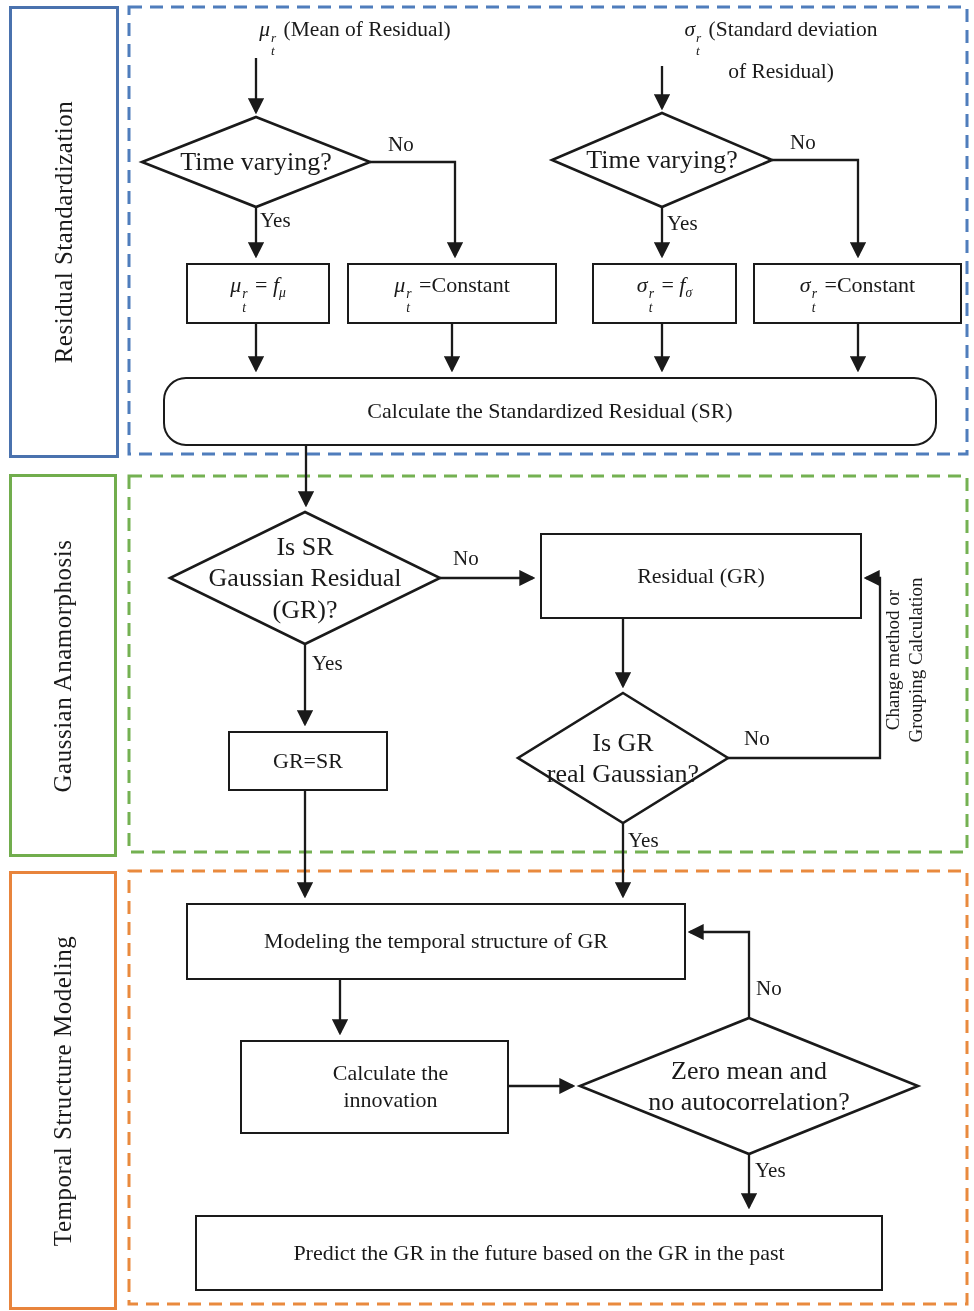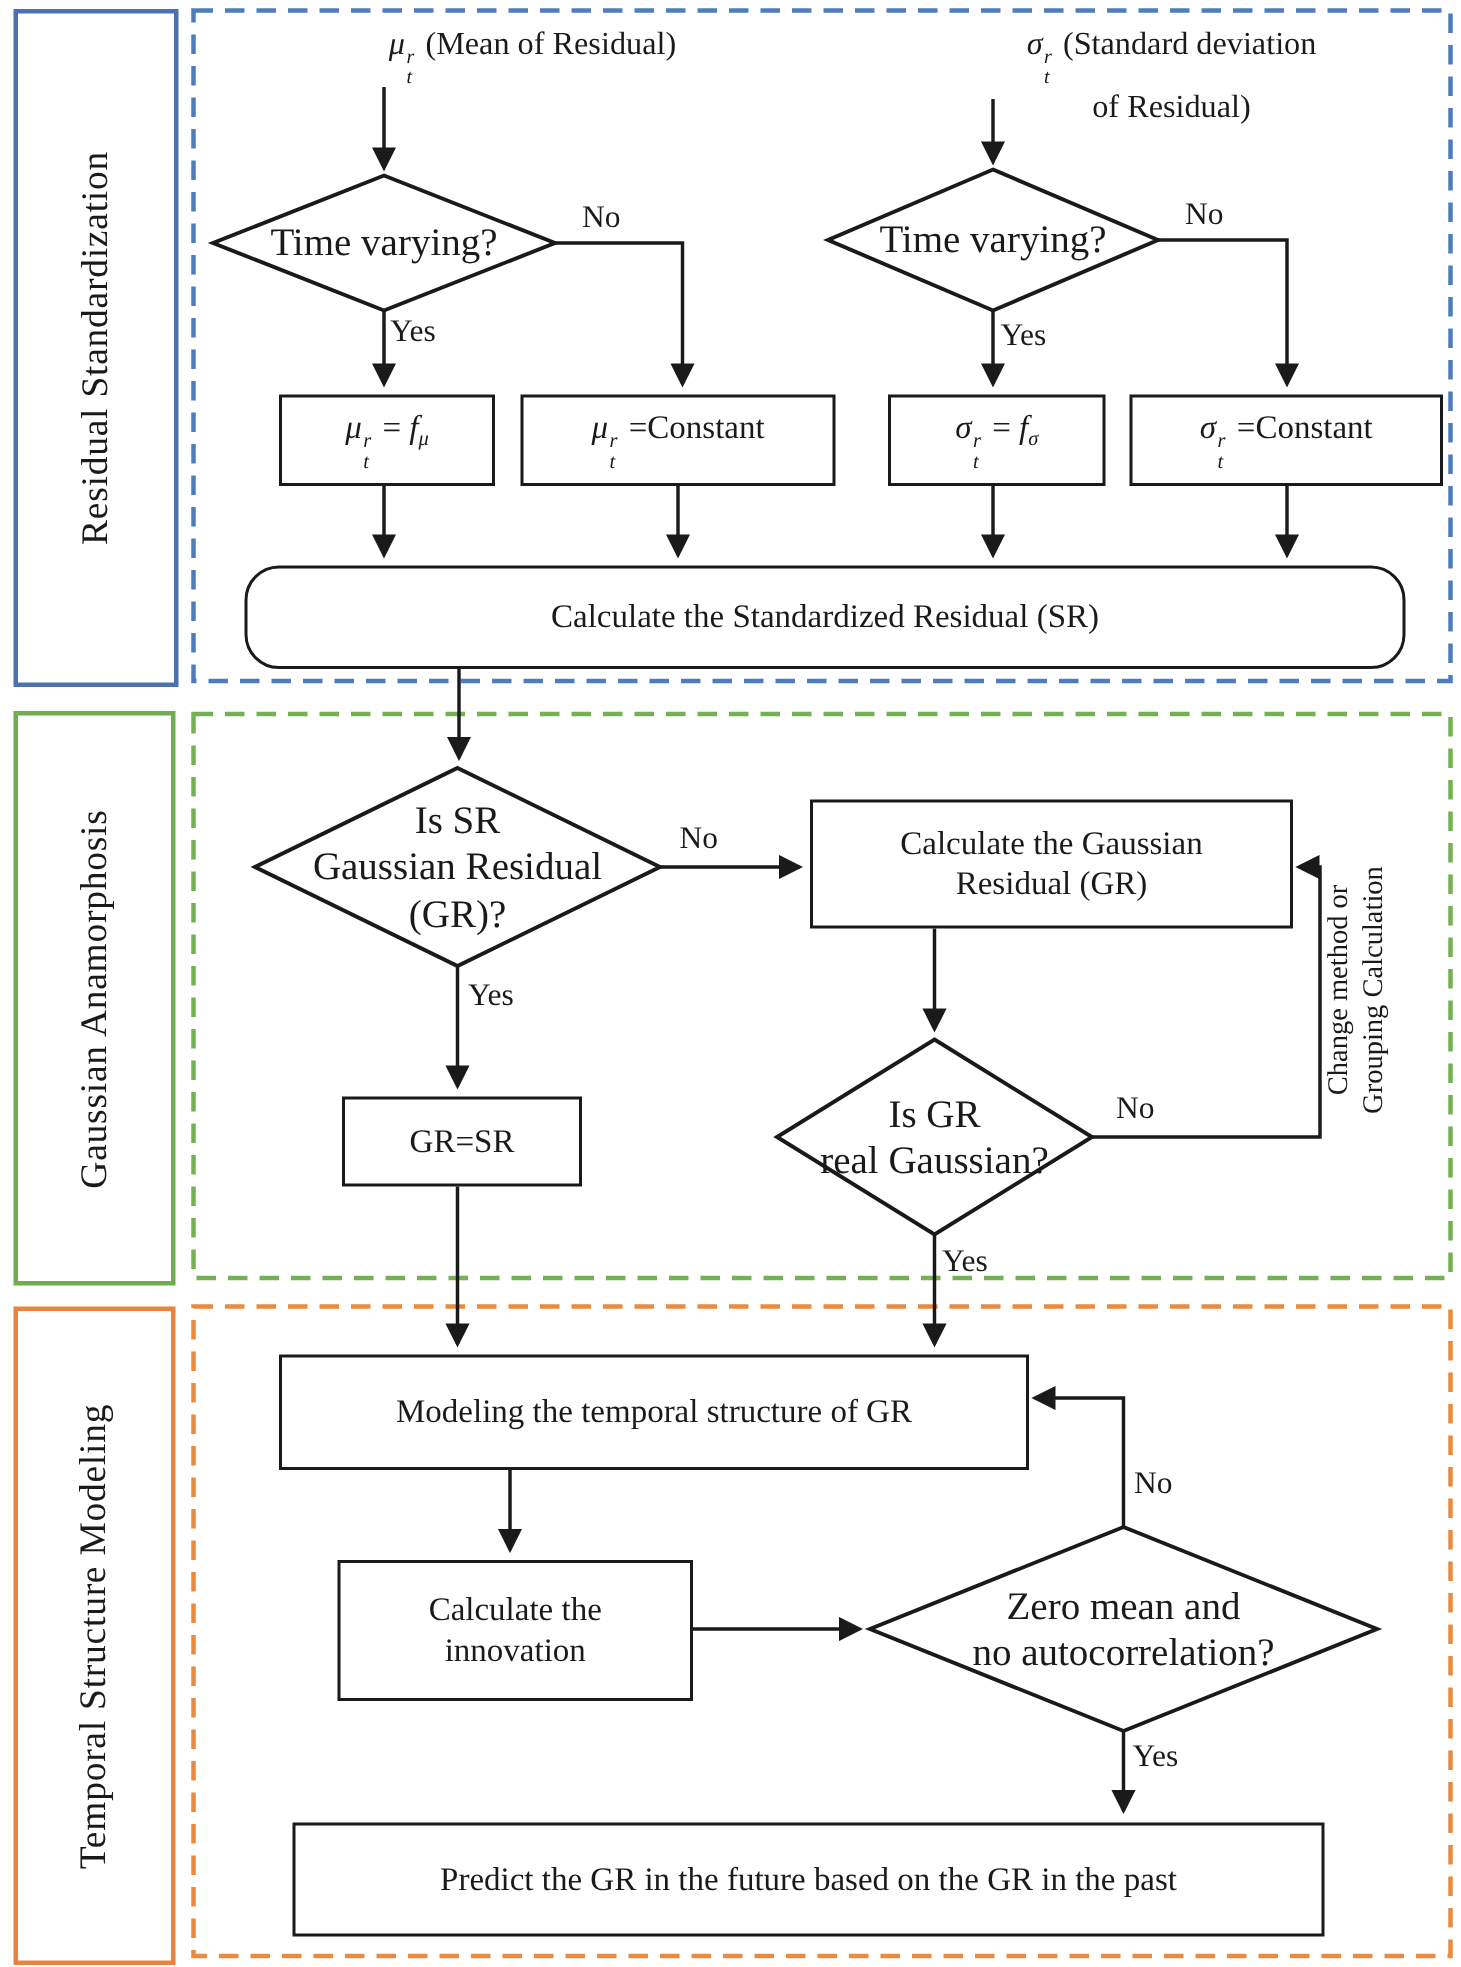--- a/index.html
+++ b/index.html
@@ -136,33 +136,32 @@
           <span>r</span>
           <span>t</span>
         </span><span> =Constant</span></span>
   </div>
 
   <div class="bx" style="left:163px;top:377px;width:770px;height:65px;border-radius:23px;">
     <span>Calculate the Standardized Residual (SR)</span>
   </div>
 
   <div class="bx" style="left:540px;top:533px;width:318px;height:82px;">
-    <span>Calculate the Gaussian</span>
     <span>Residual (GR)</span>
   </div>
 
   <div class="bx" style="left:186px;top:903px;width:496px;height:73px;">
     <span>Modeling the temporal structure of GR</span>
   </div>
 
   <div class="bx" style="left:228px;top:731px;width:156px;height:56px;">
     <span>GR=SR</span>
   </div>
 
-  <div class="bx" style="left:225px;top:1040px;width:233px;height:90px;">
+  <div class="bx" style="left:240px;top:1040px;width:233px;height:90px;padding-left:32px;">
     <span>Calculate the</span>
     <span>innovation</span>
   </div>
 
   <div class="bx" style="left:195px;top:1215px;width:684px;height:72px;align-items:center;">
     <span>Predict the GR in the future based on the GR in the past</span>
   </div>
 
   <div class="lb" style="left:388px;top:132px;">No</div>
   <div class="lb" style="left:260px;top:208px;">Yes</div>

